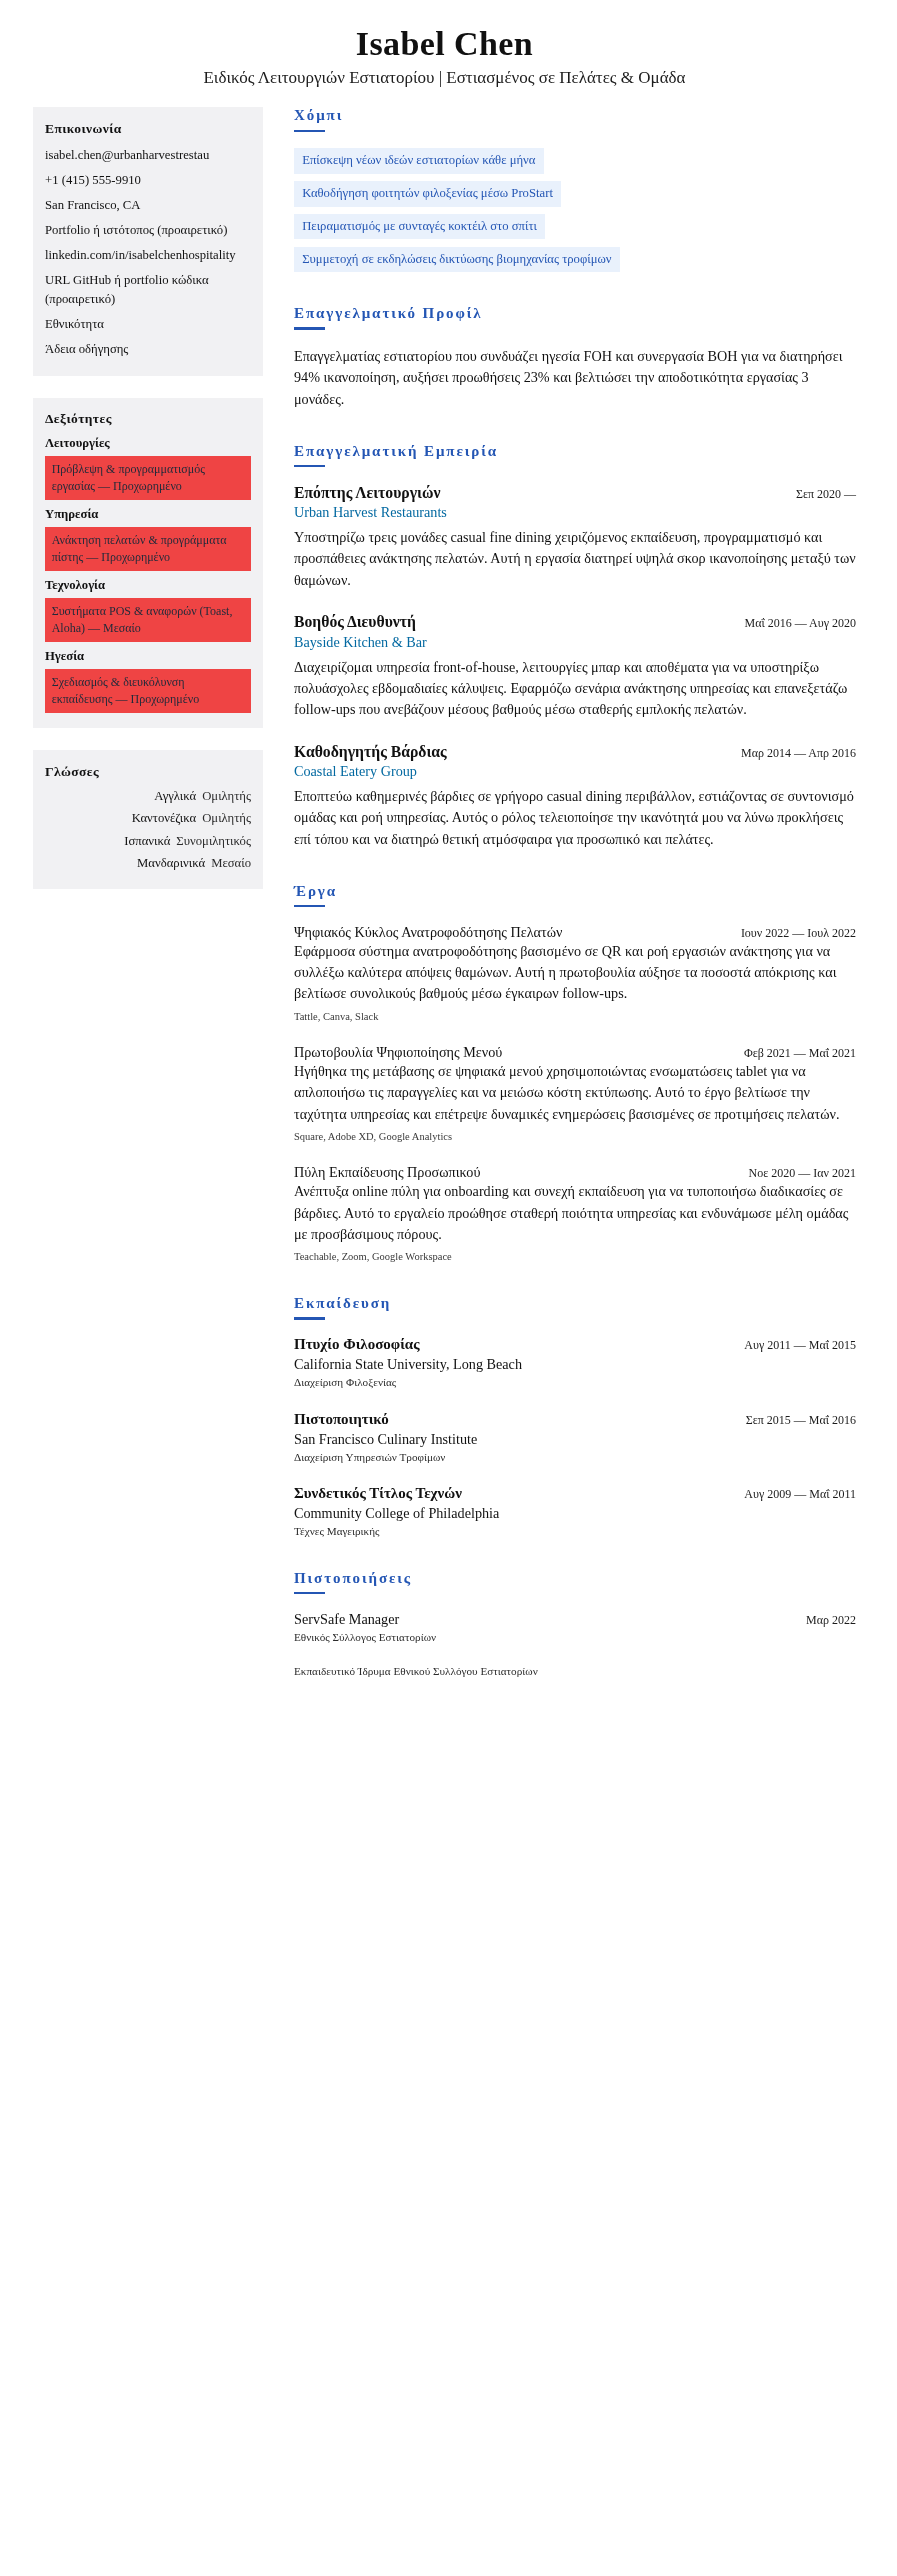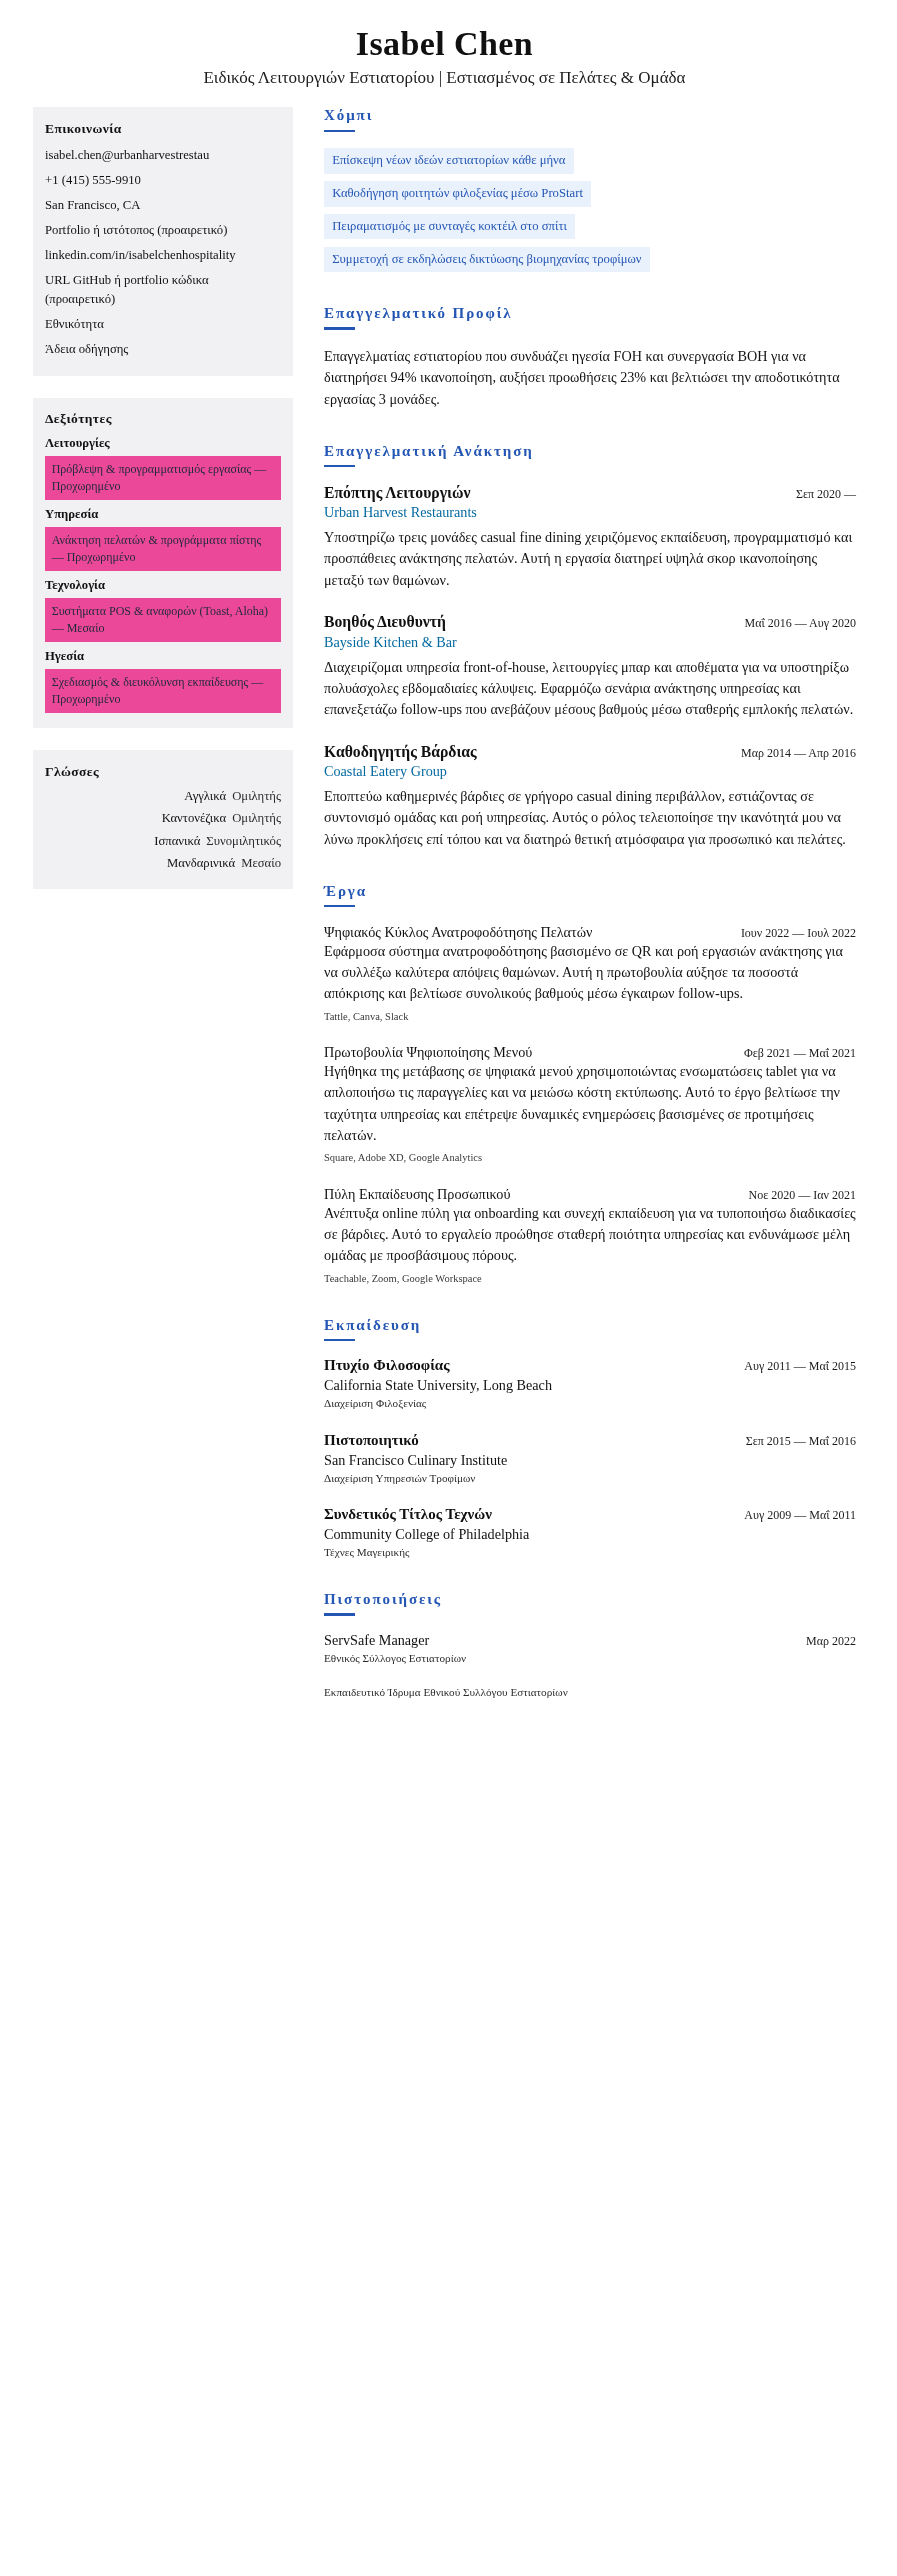--- a/index.html
+++ b/index.html
@@ -14,31 +14,31 @@
     min-height: 2576px;
     padding: 25.4px 42px 67px 33px;
   }
   
   .header { text-align: center; margin-bottom: 19.5px; }
   .name { font-size: 34px; font-weight: bold; margin: 0 0 4.5px; letter-spacing: 0.4px; }
   .tagline { font-size: 17px; margin: 0; color: #1c1c1c; }
 
   
   .columns { display: flex; gap: 31px; align-items: flex-start; }
-  .sidebar { width: 260px; flex-shrink: 0; display: flex; flex-direction: column; gap: 22.4px; }
+  .sidebar { width: 230px; flex-shrink: 0; display: flex; flex-direction: column; gap: 22.4px; }
   .main { flex: 1; min-width: 0; }
 
   
   .side-box { background: #f1f1f3; padding: 13.5px 12px 10.5px; }
   .side-title { font-size: 13.5px; font-weight: bold; margin: 0 0 9px; letter-spacing: 0.4px; }
   .contact-item { font-size: 12.7px; line-height: 1.45; margin-bottom: 6.7px; overflow: hidden; }
   .contact-item.nowrap { white-space: nowrap; text-overflow: clip; }
   .skill-group-label { font-size: 12.7px; font-weight: bold; margin: 7.5px 0 4.5px; }
   .skill-group-label:first-of-type { margin-top: 1.5px; }
-  .skill-value { background: #ec4899; color: #1f2a3a; font-size: 12px; line-height: 1.4; padding: 5.2px 6.7px; margin-bottom: 4.5px; }
+  .skill-value { background: #ef4444; color: #1f2a3a; font-size: 12px; line-height: 1.4; padding: 5.2px 6.7px; margin-bottom: 4.5px; }
   .lang-row { display: flex; justify-content: flex-end; font-size: 12.7px; margin-bottom: 7.5px; gap: 6px; }
   .lang-name { }
   .lang-level { color: #2b2b2b; }
 
   
   .section { margin-bottom: 33px; }
   .section-title { color: #2456b4; font-size: 15px; font-weight: bold; letter-spacing: 1.9px; margin: 0 0 5.2px; }
   .section-rule { width: 31px; height: 2.2px; background: #2456b4; border: 0; margin: 0 0 16.5px; }
 
   .pill { display: table; background: #e9f1fc; color: #2456b4; font-size: 12.7px; padding: 5.2px 8.2px; margin-bottom: 7.5px; }
@@ -137,21 +137,21 @@
         <div class="pill">Συμμετοχή σε εκδηλώσεις δικτύωσης βιομηχανίας τροφίμων</div>
       </div>
 
       <div class="section">
         <h2 class="section-title">Επαγγελματικό Προφίλ</h2>
         <hr class="section-rule">
         <p class="profile-text">Επαγγελματίας εστιατορίου που συνδυάζει ηγεσία FOH και συνεργασία BOH για να διατηρήσει 94% ικανοποίηση, αυξήσει προωθήσεις 23% και βελτιώσει την αποδοτικότητα εργασίας 3 μονάδες.</p>
       </div>
 
       <div class="section">
-        <h2 class="section-title">Επαγγελματική Ανάκτηση</h2>
+        <h2 class="section-title">Επαγγελματική Εμπειρία</h2>
         <hr class="section-rule">
 
         <div class="entry">
           <div class="entry-head">
             <h3 class="role">Επόπτης Λειτουργιών</h3>
             <div class="dates">Σεπ 2020 —</div>
           </div>
           <div class="company">Urban Harvest Restaurants</div>
           <p class="job-desc">Υποστηρίζω τρεις μονάδες casual fine dining χειριζόμενος εκπαίδευση, προγραμματισμό και προσπάθειες ανάκτησης πελατών. Αυτή η εργασία διατηρεί υψηλά σκορ ικανοποίησης μεταξύ των θαμώνων.</p>
         </div>

